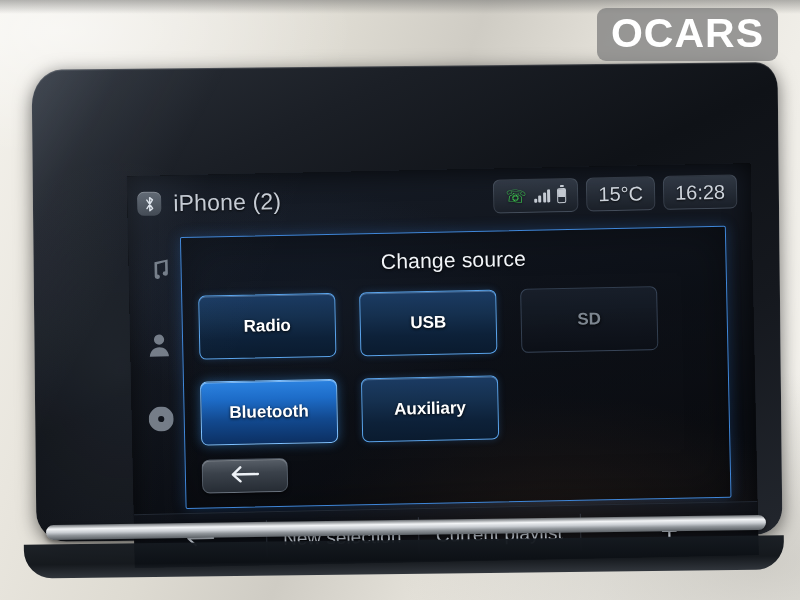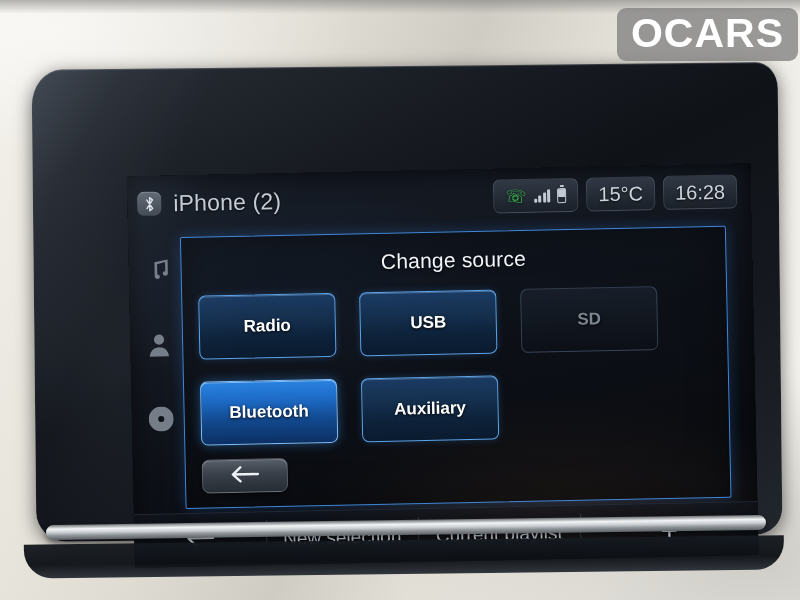--- a/index.html
+++ b/index.html
@@ -218,21 +218,21 @@
   }
   .bb-back { flex:0 0 132px; }
   .bb-new  { flex:0 0 152px; }
   .bb-cur  { flex:0 0 162px; }
   .bb-plus { flex:1 1 auto; }
   .bb-cell svg { stroke:#c3cad3; }
   .plus-glyph { font-size:30px; color:#c3cad3; line-height:1; font-weight:300; }
 
   
   #watermark {
-    position:absolute; right:2px; top:8px;
+    position:absolute; right:22px; top:8px;
     padding:5px 14px 7px;
     border-radius:9px;
     background: rgba(126,126,126,.76);
     color:#ffffff;
     font-size:41px; font-weight:700; letter-spacing:1px;
     line-height:1;
     font-family:"Liberation Sans", sans-serif;
     z-index:50;
   }
 </style>

